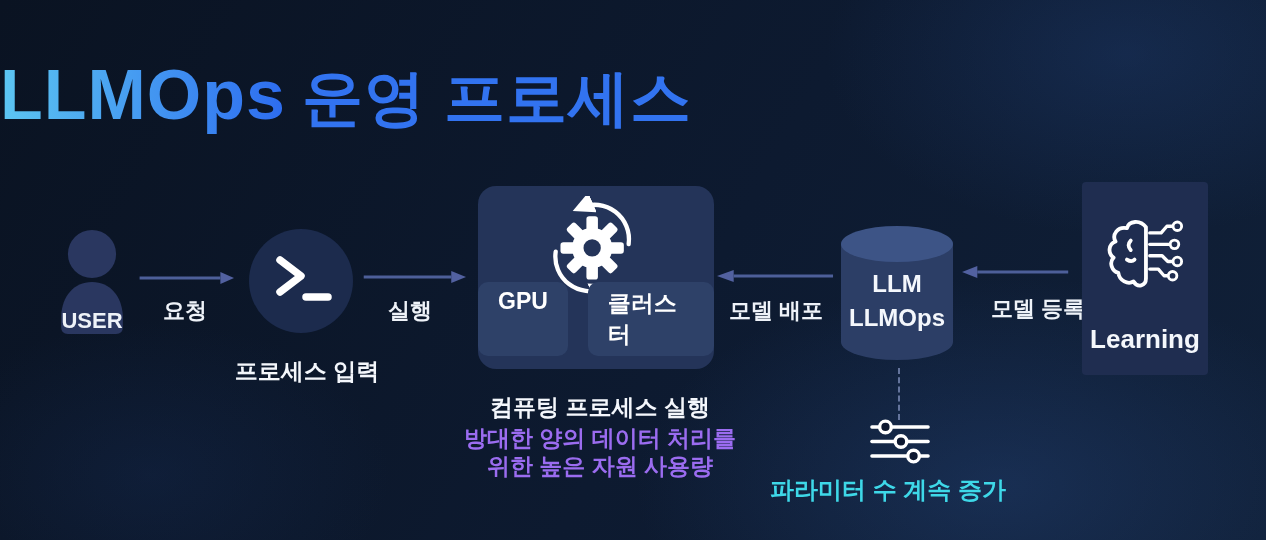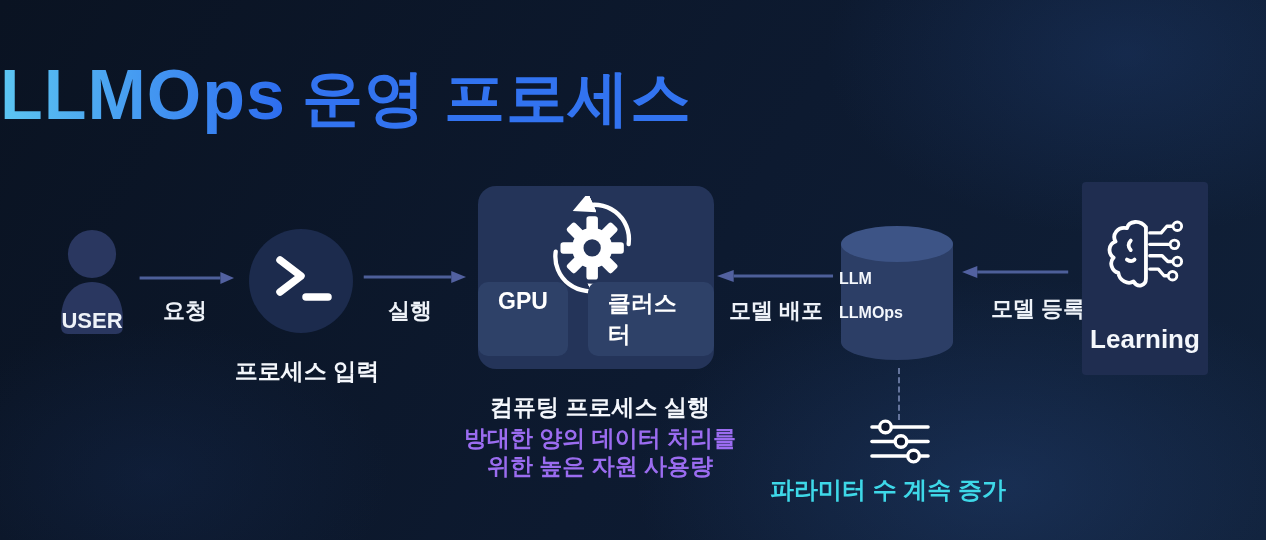--- a/index.html
+++ b/index.html
@@ -31,21 +31,21 @@
   .user-group{left:57px;top:228px;width:70px;height:106px;}
   .user-label{left:0;right:0;bottom:0;margin-top:40px;}
   .terminal{left:249px;top:229px;width:104px;height:104px;border-radius:50%;background:#1c2b4d;}
   .terminal svg{display:block;width:100%;height:100%;}
   .compute-box{left:478px;top:186px;width:236px;height:183px;border-radius:18px;background:#243459;}
   .gear{position:absolute;left:50%;top:10px;transform:translateX(-50%);}
   .chips{position:absolute;left:0;right:0;bottom:13px;display:flex;justify-content:center;gap:20px;}
   .chip{background:#2e4168;border-radius:10px;padding:6px 20px;font-size:23px;font-weight:600;color:#fff;}
   .cylinder{left:839px;top:224px;width:116px;height:138px;}
   .cylinder svg{display:block;}
-  .cyl-line{position:absolute;left:0;width:116px;font-size:16px;font-weight:600;color:#f4f7fc;}
+  .cyl-line{position:absolute;left:0;width:116px;text-align:center;font-size:24px;font-weight:600;color:#f4f7fc;}
   .cyl-line.l1{top:46px;}
   .cyl-line.l2{top:80px;}
   .dashed-connector{left:898px;top:368px;height:52px;width:0;border-left:2.5px dashed #64749c;}
   .sliders{left:869px;top:419px;}
   .param-cap{left:770px;top:474px;width:260px;font-size:24px;font-weight:700;color:#3ed8e8;position:absolute;}
   .learning-box{left:1082px;top:182px;width:126px;height:193px;border-radius:4px;background:#1f2d50;}
   .brain{position:absolute;left:50%;top:30px;transform:translateX(-50%);}
   .learning-label{position:absolute;left:0;right:0;bottom:20px;text-align:center;font-size:26px;font-weight:600;color:#f4f7fc;}
 </style>
 </head>

